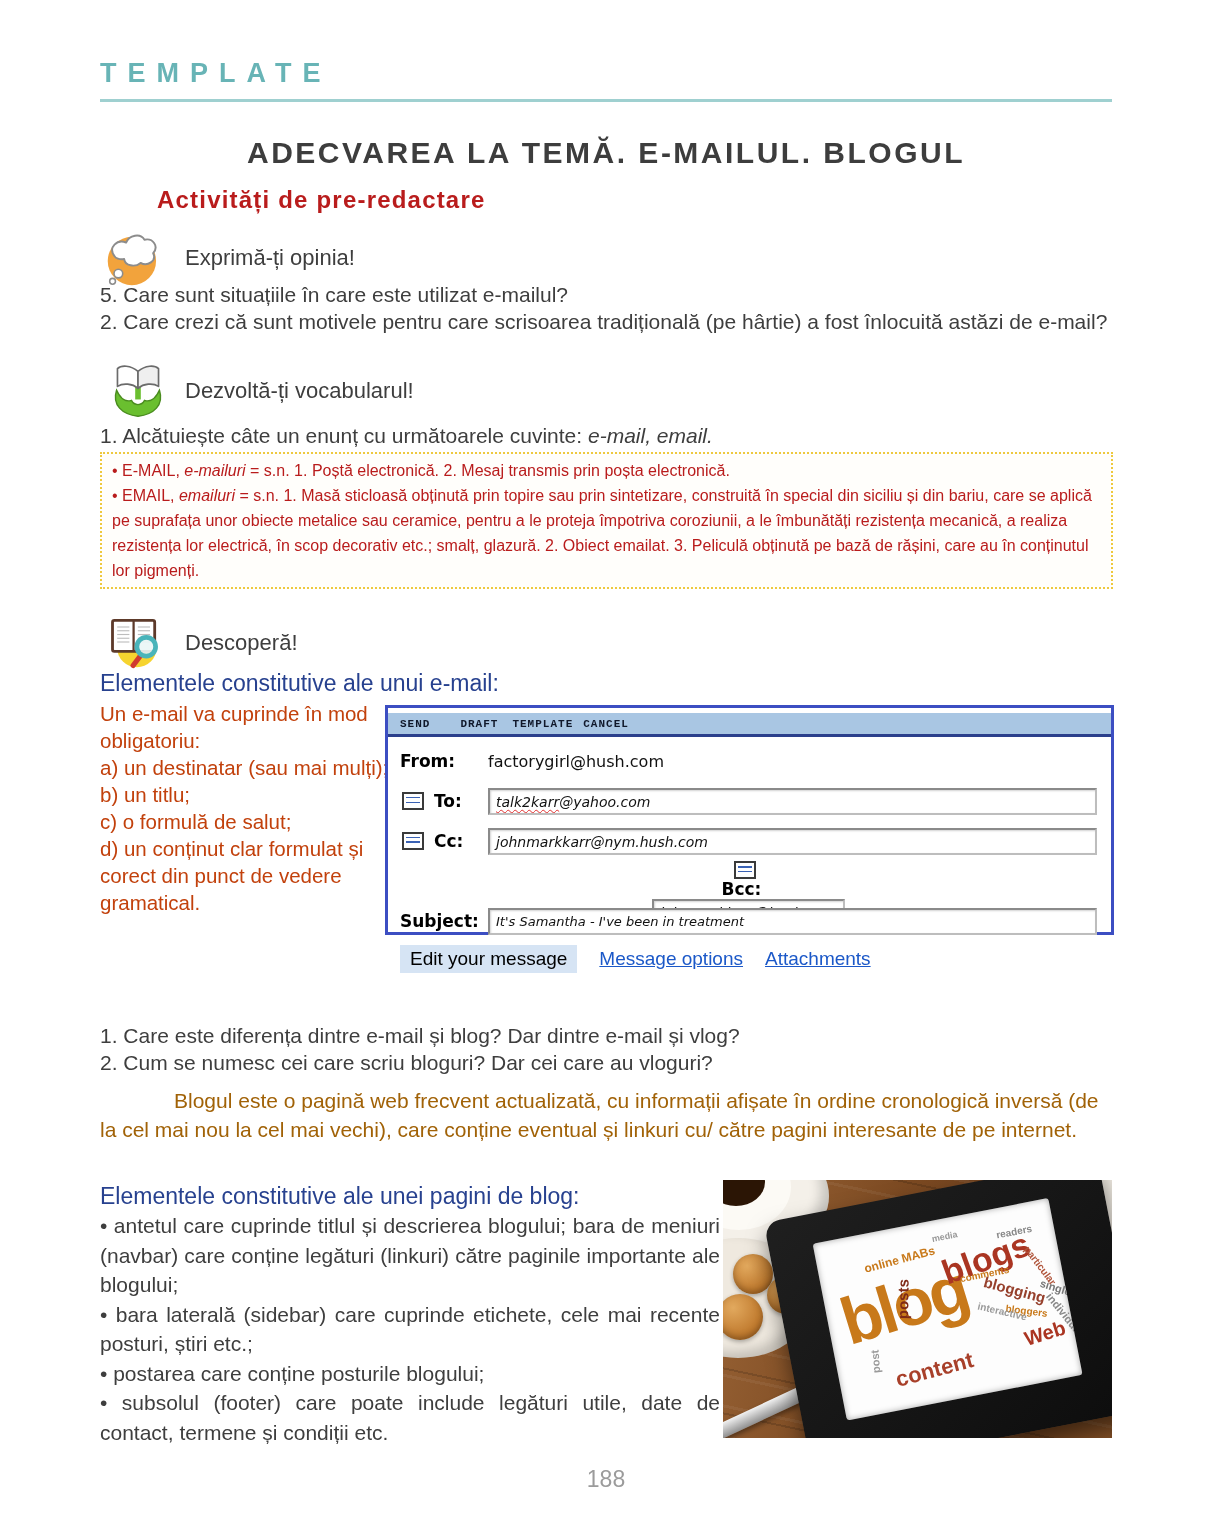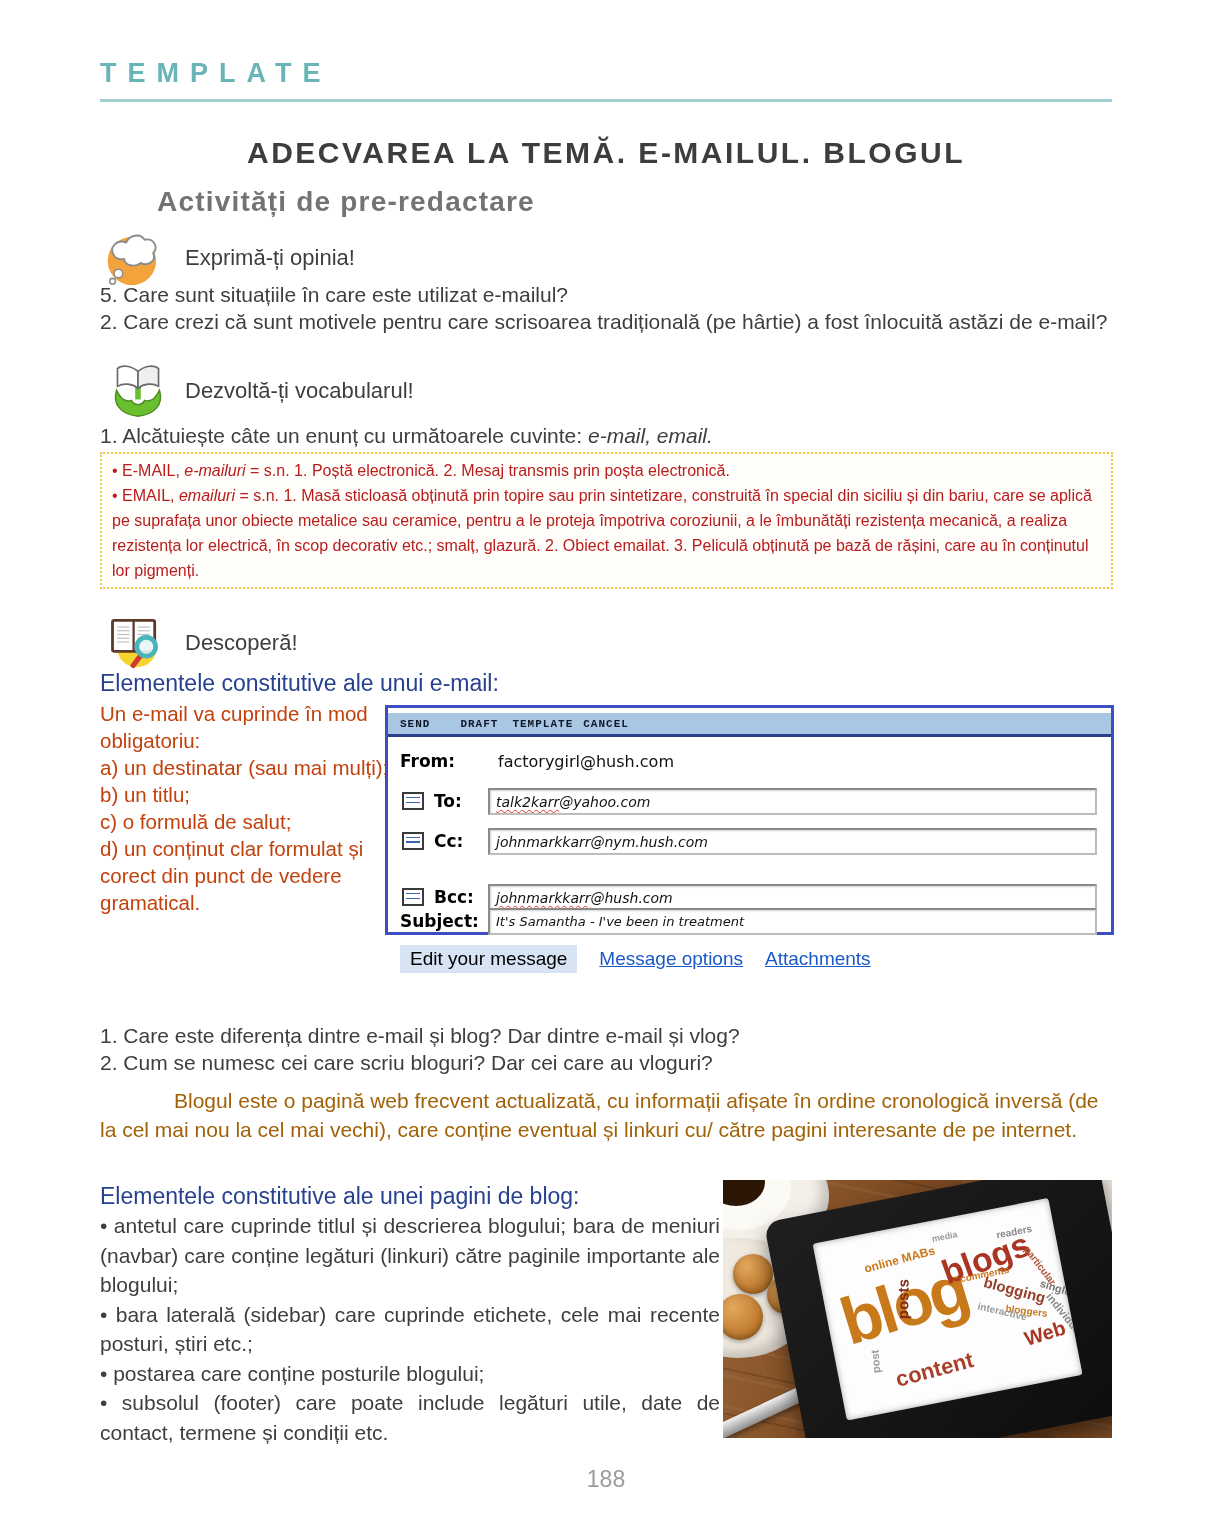--- a/index.html
+++ b/index.html
@@ -4,21 +4,21 @@
 <style>
   * { box-sizing: border-box; margin: 0; padding: 0; }
   html,body { background:#ffffff; }
   body { font-family: "Liberation Sans", sans-serif; }
   .page { position: relative; width: 1212px; height: 1536px; background:#ffffff; overflow: hidden; margin: 0 auto; }
 
   
   .section-label { position:absolute; left:100px; top:58px; font-size:27px; font-weight:600; letter-spacing:11px; color:#68b4b6; }
   .header-rule { position:absolute; left:100px; top:99px; width:1012px; height:3px; background:#9fd0d0; }
   .page-title { position:absolute; left:100px; top:136px; width:1012px; text-align:center; font-size:30px; font-weight:700; letter-spacing:2.5px; color:#3d3d3d; }
-  .subtitle { position:absolute; left:157px; top:186px; font-size:28px; font-weight:700; letter-spacing:1.2px; color:#737373; }
+  .subtitle { position:absolute; left:157px; top:186px; font-size:24px; font-weight:700; letter-spacing:1.2px; color:#b91c1c; }
 
   
   .act-icon { position:absolute; display:block; }
   .icon-opinion { left:100px; top:230px; }
   .icon-vocab { left:110px; top:362px; }
   .icon-discover { left:105px; top:612px; }
   .act-label { position:absolute; font-size:22px; color:#3e3e3e; }
   .lbl-opinion { left:185px; top:245px; }
   .lbl-vocab { left:185px; top:378px; }
   .lbl-discover { left:185px; top:630px; }
@@ -36,28 +36,28 @@
   .h-email { left:100px; top:670px; }
   .h-blog { left:100px; top:1183px; }
 
   .left-col { position:absolute; left:100px; top:700px; width:290px; font-size:20.5px; line-height:27px; color:#c2410c; }
 
   
   .email-box { position:absolute; left:385px; top:705px; width:729px; height:230px; border:3px solid #3c4ec2; background:#ffffff; padding-top:5px; }
   .email-toolbar { position:relative; height:24px; margin:0; background:#a9c6e3; border-bottom:3px solid #2b3f8c; display:flex; align-items:center; padding-left:12px; font-family:"Liberation Mono", monospace; font-size:11px; font-weight:bold; letter-spacing:1px; color:#10182b; }
   .tb-send { margin-right:30px; } .tb-draft { margin-right:14px; } .tb-template { margin-right:10px; }
   .email-row { position:absolute; left:12px; right:14px; height:30px; display:flex; align-items:center; }
-  .r-from { top:38px; } .r-to { top:78px; } .r-cc { top:118px; } .r-bcc { top:174px; } .r-subject { top:198px; } .r-tabs { top:236px; }
+  .r-from { top:38px; } .r-to { top:78px; } .r-cc { top:118px; } .r-bcc { top:153px;flex-direction:column; } .r-subject { top:198px; } .r-tabs { top:236px; }
   .f-label { font-family:"DejaVu Sans", sans-serif; font-weight:bold; font-size:17px; color:#000; }
   .lab-wide { width:88px; }
   .lab-mid { width:54px; }
   .ab-icon { width:22px; height:18px; border:2px solid #3a3a3a; background:#fff; background-image:repeating-linear-gradient(to bottom, transparent 0 3px, #3a62b5 3px 4.5px); background-clip:content-box; padding:2px; margin:0 10px 0 2px; flex:0 0 auto; }
   .f-input { flex:1; height:27px; border:2px solid #8a8a8a; border-right-color:#bdbdbd; border-bottom-color:#bdbdbd; background:#fff; box-shadow: inset 1px 1px 2px rgba(0,0,0,0.18); font-family:"DejaVu Sans", sans-serif; font-size:14px; color:#111; padding:4px 6px; white-space:nowrap; overflow:hidden;font-style:italic; }
   .f-input.small { font-size:13px; }
-  .from-value { font-family:"DejaVu Sans", sans-serif; font-size:16px; color:#111; margin-left:10px; }
+  .from-value { font-family:"DejaVu Sans", sans-serif; font-size:16px; color:#111; }
   .misspelled { text-decoration: underline; text-decoration-style: wavy; text-decoration-color:#e03030; text-decoration-thickness:1px; text-underline-offset:2px; }
   .tab-active { background:#d6e4f4; padding:3px 10px; font-size:19px; color:#000; }
   .tab-link { color:#1b58c8; text-decoration:underline; font-size:19px; margin-left:22px; cursor:pointer; }
 
   .q-blog { position:absolute; left:100px; top:1022px; width:1015px; }
   .green-para { position:absolute; left:100px; top:1086px; width:1013px; font-size:21px; line-height:29px; color:#a16207; text-indent:74px; }
   .blog-bullets { position:absolute; left:100px; top:1211px; width:620px; font-size:21px; line-height:29.5px; color:#3e3e3e; text-align:justify; }
 
   
   .photo { position:absolute; left:723px; top:1180px; width:389px; height:258px; overflow:hidden;

